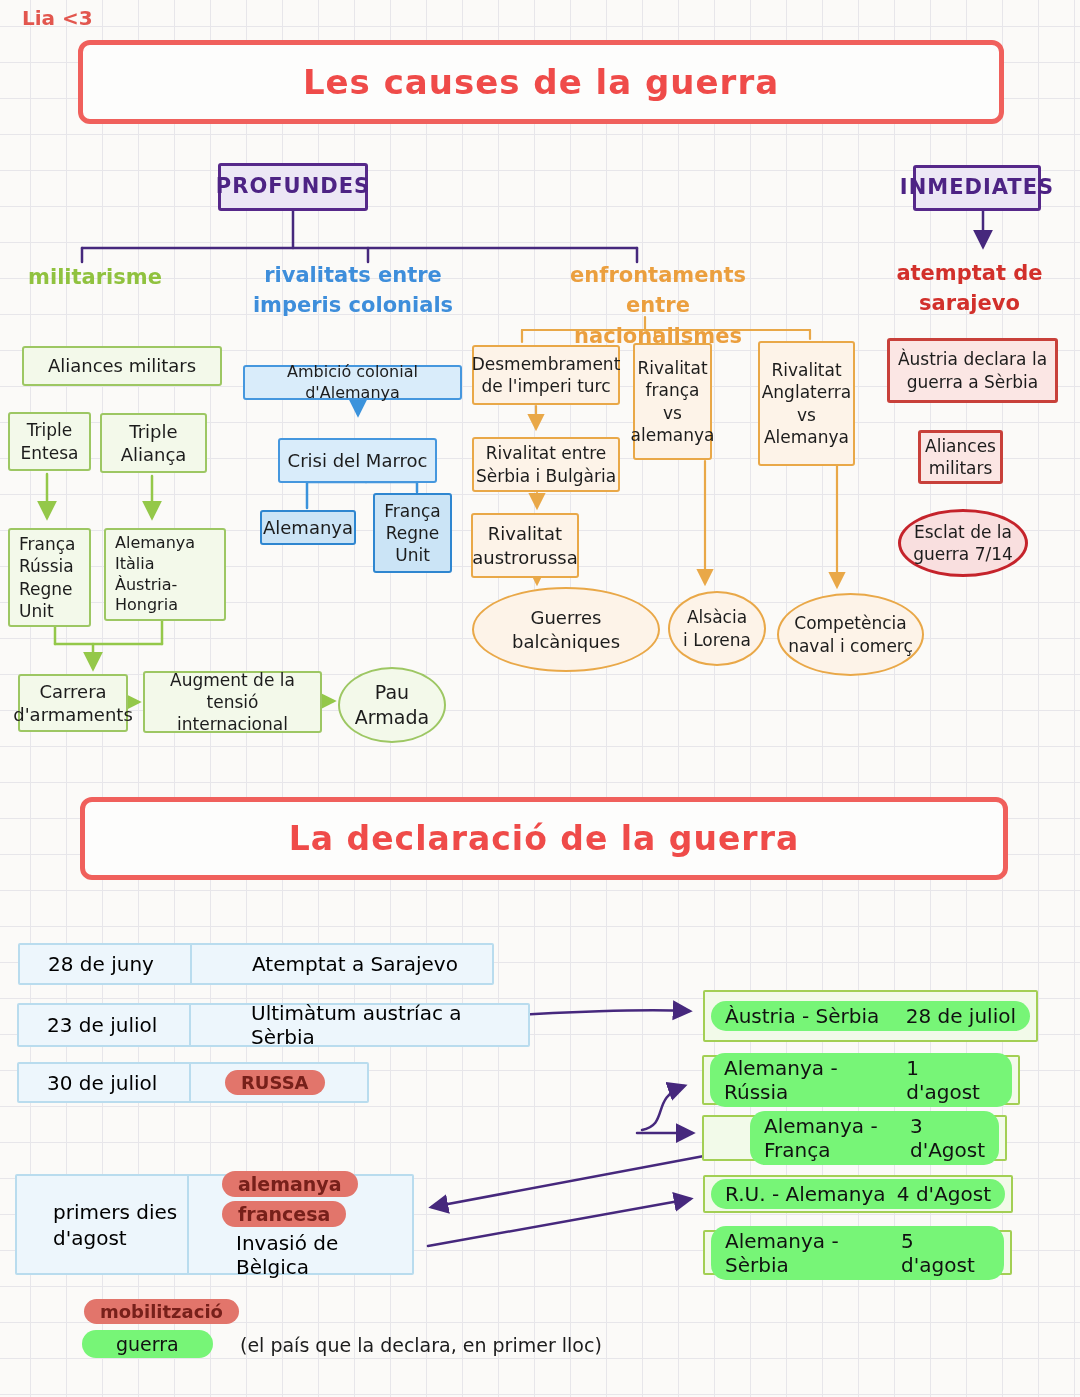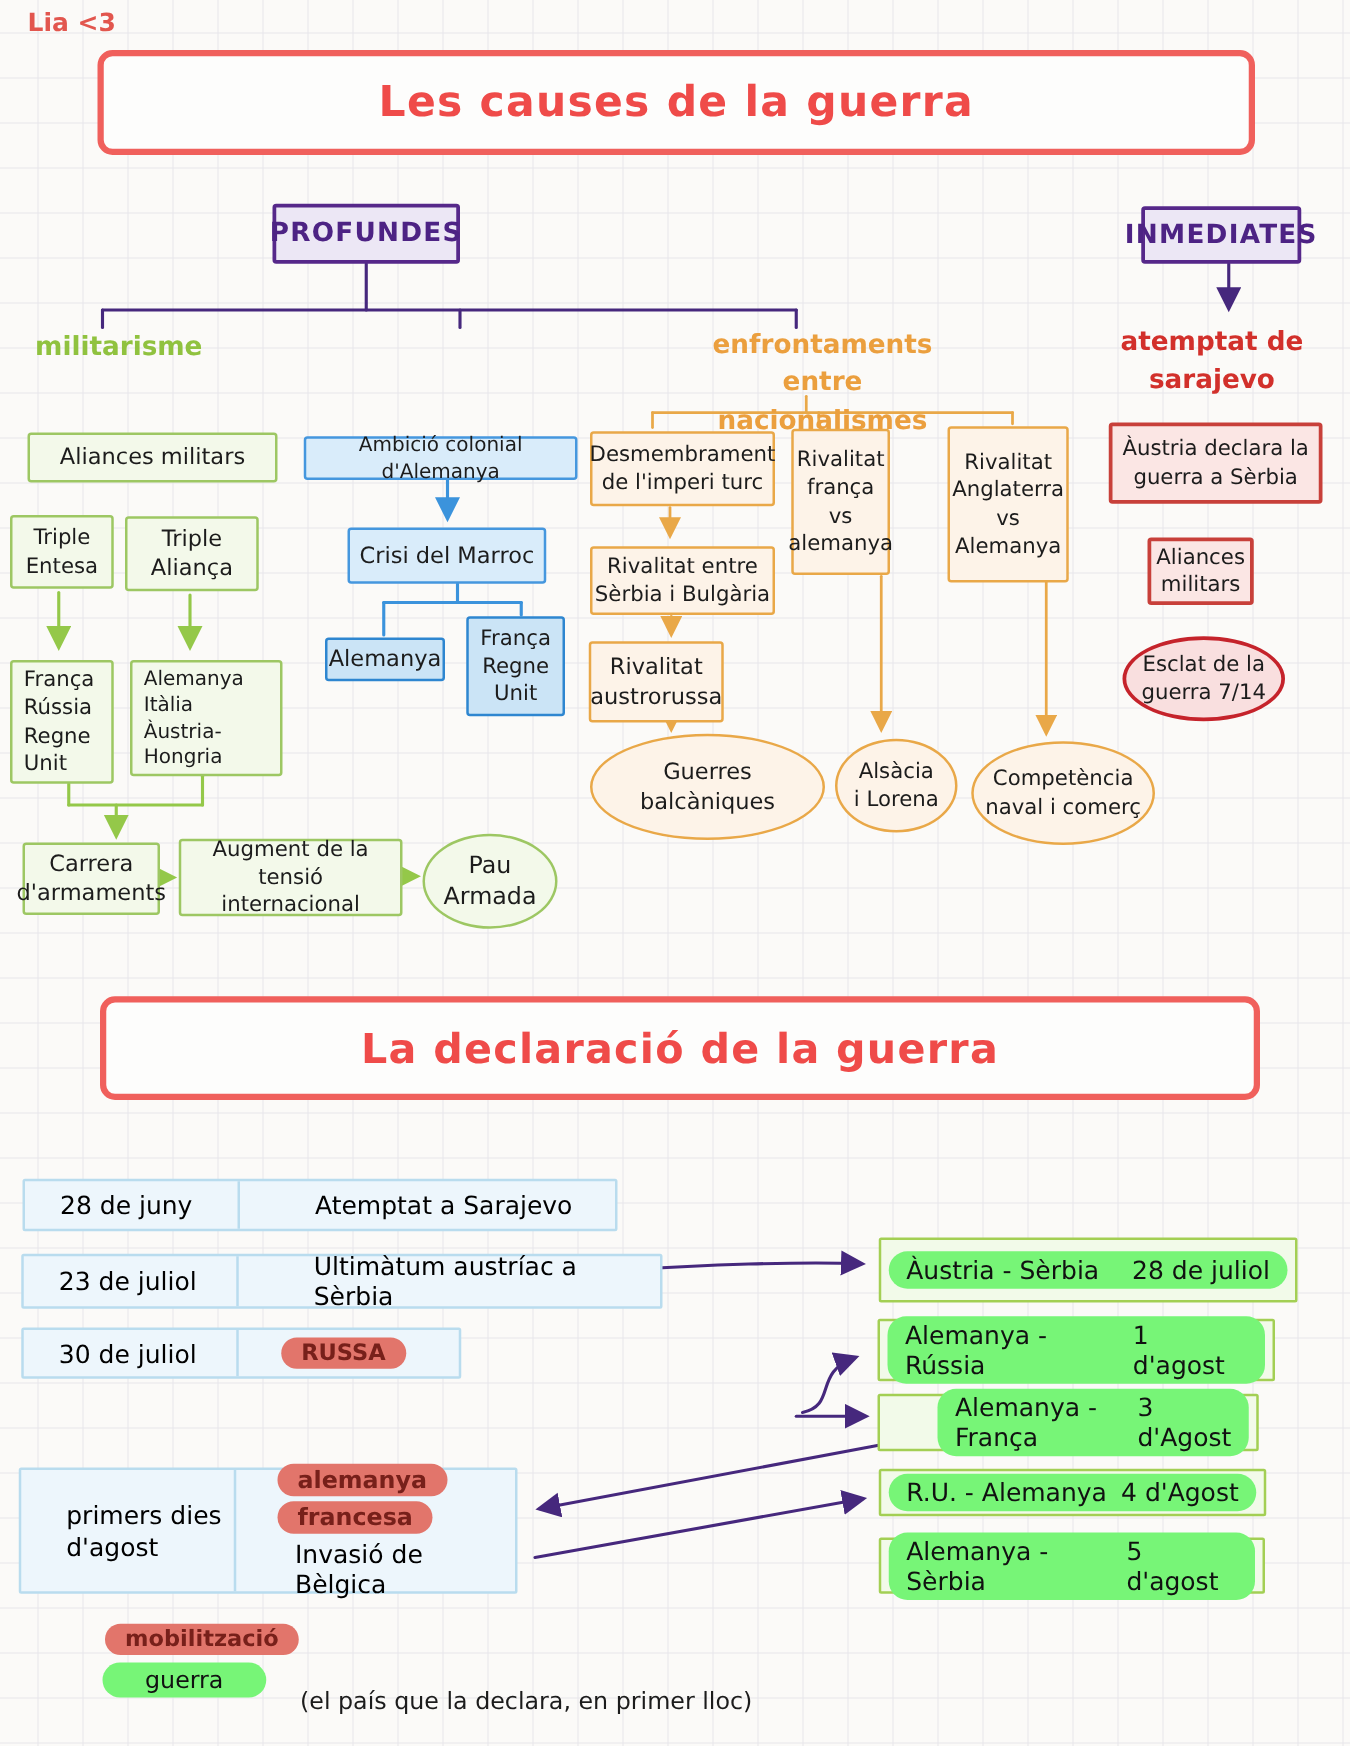--- a/index.html
+++ b/index.html
@@ -23,21 +23,21 @@
   .ml{white-space:pre-line;}
   .signature{color:#e2564e;font-size:20px;font-weight:bold;z-index:2;}
   .big-title{border:5px solid #f0605c;border-radius:12px;background:#fdfdfc;
              color:#ef4b49;font-weight:bold;font-size:34px;letter-spacing:1px;z-index:2;
              display:flex;align-items:center;justify-content:center;}
   .purple-box{border:3px solid #56288a;background:#ece7f5;color:#4d2384;
               font-size:21px;font-weight:bold;letter-spacing:1px;}
   .branch-label{font-size:21px;font-weight:bold;z-index:2;text-align:center;line-height:1.45;}
   .c-green{color:#90c23f;} .c-blue{color:#3e8edb;} .c-orange{color:#eb9f3e;} .c-red{color:#d2302b;}
   .green-box{border:2px solid #9dc763;background:#f3f9ea;font-size:18px;}
-  .blue-box{border:2.5px solid #4597de;background:#d9ecfa;font-size:18px;}
+  .blue-box{border:2.5px solid #4597de;background:#d9ecfa;font-size:18px;margin-top:16px;}
   .blue-box2{border:2.5px solid #2e86d0;background:#cbe4f6;font-size:18px;}
   .orange-box{border:2px solid #e9a848;background:#fdf3e8;font-size:18px;}
   .red-box{border:3px solid #c8403a;background:#fbe6e4;font-size:18px;}
   .ellipse{border-radius:50%;}
   .o-ell{border:2.5px solid #e9a848;background:#fdf3e8;font-size:18px;}
   .r-ell{border:3px solid #c5232b;background:#f9dfdf;font-size:17px;}
   .g-ell{border:2px solid #9dc763;background:#f3f9ea;font-size:19px;}
   .trow{border:2px solid #b9dcee;background:#edf6fc;z-index:2;display:flex;border-radius:2px;}
   .tdate{width:172px;border-right:2px solid #b9dcee;display:flex;align-items:center;
          font-size:20px;padding-left:28px;box-sizing:border-box;line-height:1.3;}
@@ -124,20 +124,22 @@
   </svg>
 
   <div class="abs signature" style="left:22px;top:6px;">Lia &lt;3</div>
 
   <div class="abs big-title" style="left:78px;top:40px;width:926px;height:84px;">Les causes de la guerra</div>
 
   <div class="abs node purple-box" style="left:218px;top:163px;width:150px;height:48px;">PROFUNDES</div>
   <div class="abs node purple-box" style="left:913px;top:165px;width:128px;height:46px;">INMEDIATES</div>
 
   <div class="abs branch-label c-green" style="left:20px;top:262px;width:150px;">militarisme</div>
+  <div class="abs branch-label c-blue ml" style="left:248px;top:260px;width:210px;">rivalitats entre
+imperis colonials</div>
   <div class="abs branch-label c-orange ml" style="left:540px;top:260px;width:236px;">enfrontaments entre
 nacionalismes</div>
   <div class="abs branch-label c-red ml" style="left:892px;top:258px;width:155px;">atemptat de
 sarajevo</div>
 
   <div class="abs node green-box" style="left:22px;top:346px;width:200px;height:40px;">Aliances militars</div>
   <div class="abs node green-box ml" style="left:8px;top:412px;width:83px;height:59px;font-size:17px;">Triple
 Entesa</div>
   <div class="abs node green-box ml" style="left:100px;top:413px;width:107px;height:60px;">Triple
 Aliança</div>
@@ -249,15 +251,15 @@
       <span>5 d'agost</span>
     </div>
   </div>
 
   <div class="abs" style="left:84px;top:1299px;z-index:2;">
     <span class="pill-red" style="font-size:18px;">mobilització</span>
   </div>
   <div class="abs" style="left:82px;top:1330px;z-index:2;">
     <span class="pill-green" style="padding:3px 34px;">guerra</span>
   </div>
-  <div class="abs note" style="left:240px;top:1334px;margin-top:16px;">(el país que la declara, en primer lloc)</div>
+  <div class="abs note" style="left:240px;top:1334px;">(el país que la declara, en primer lloc)</div>
 
 </div>
 
 </body></html>

